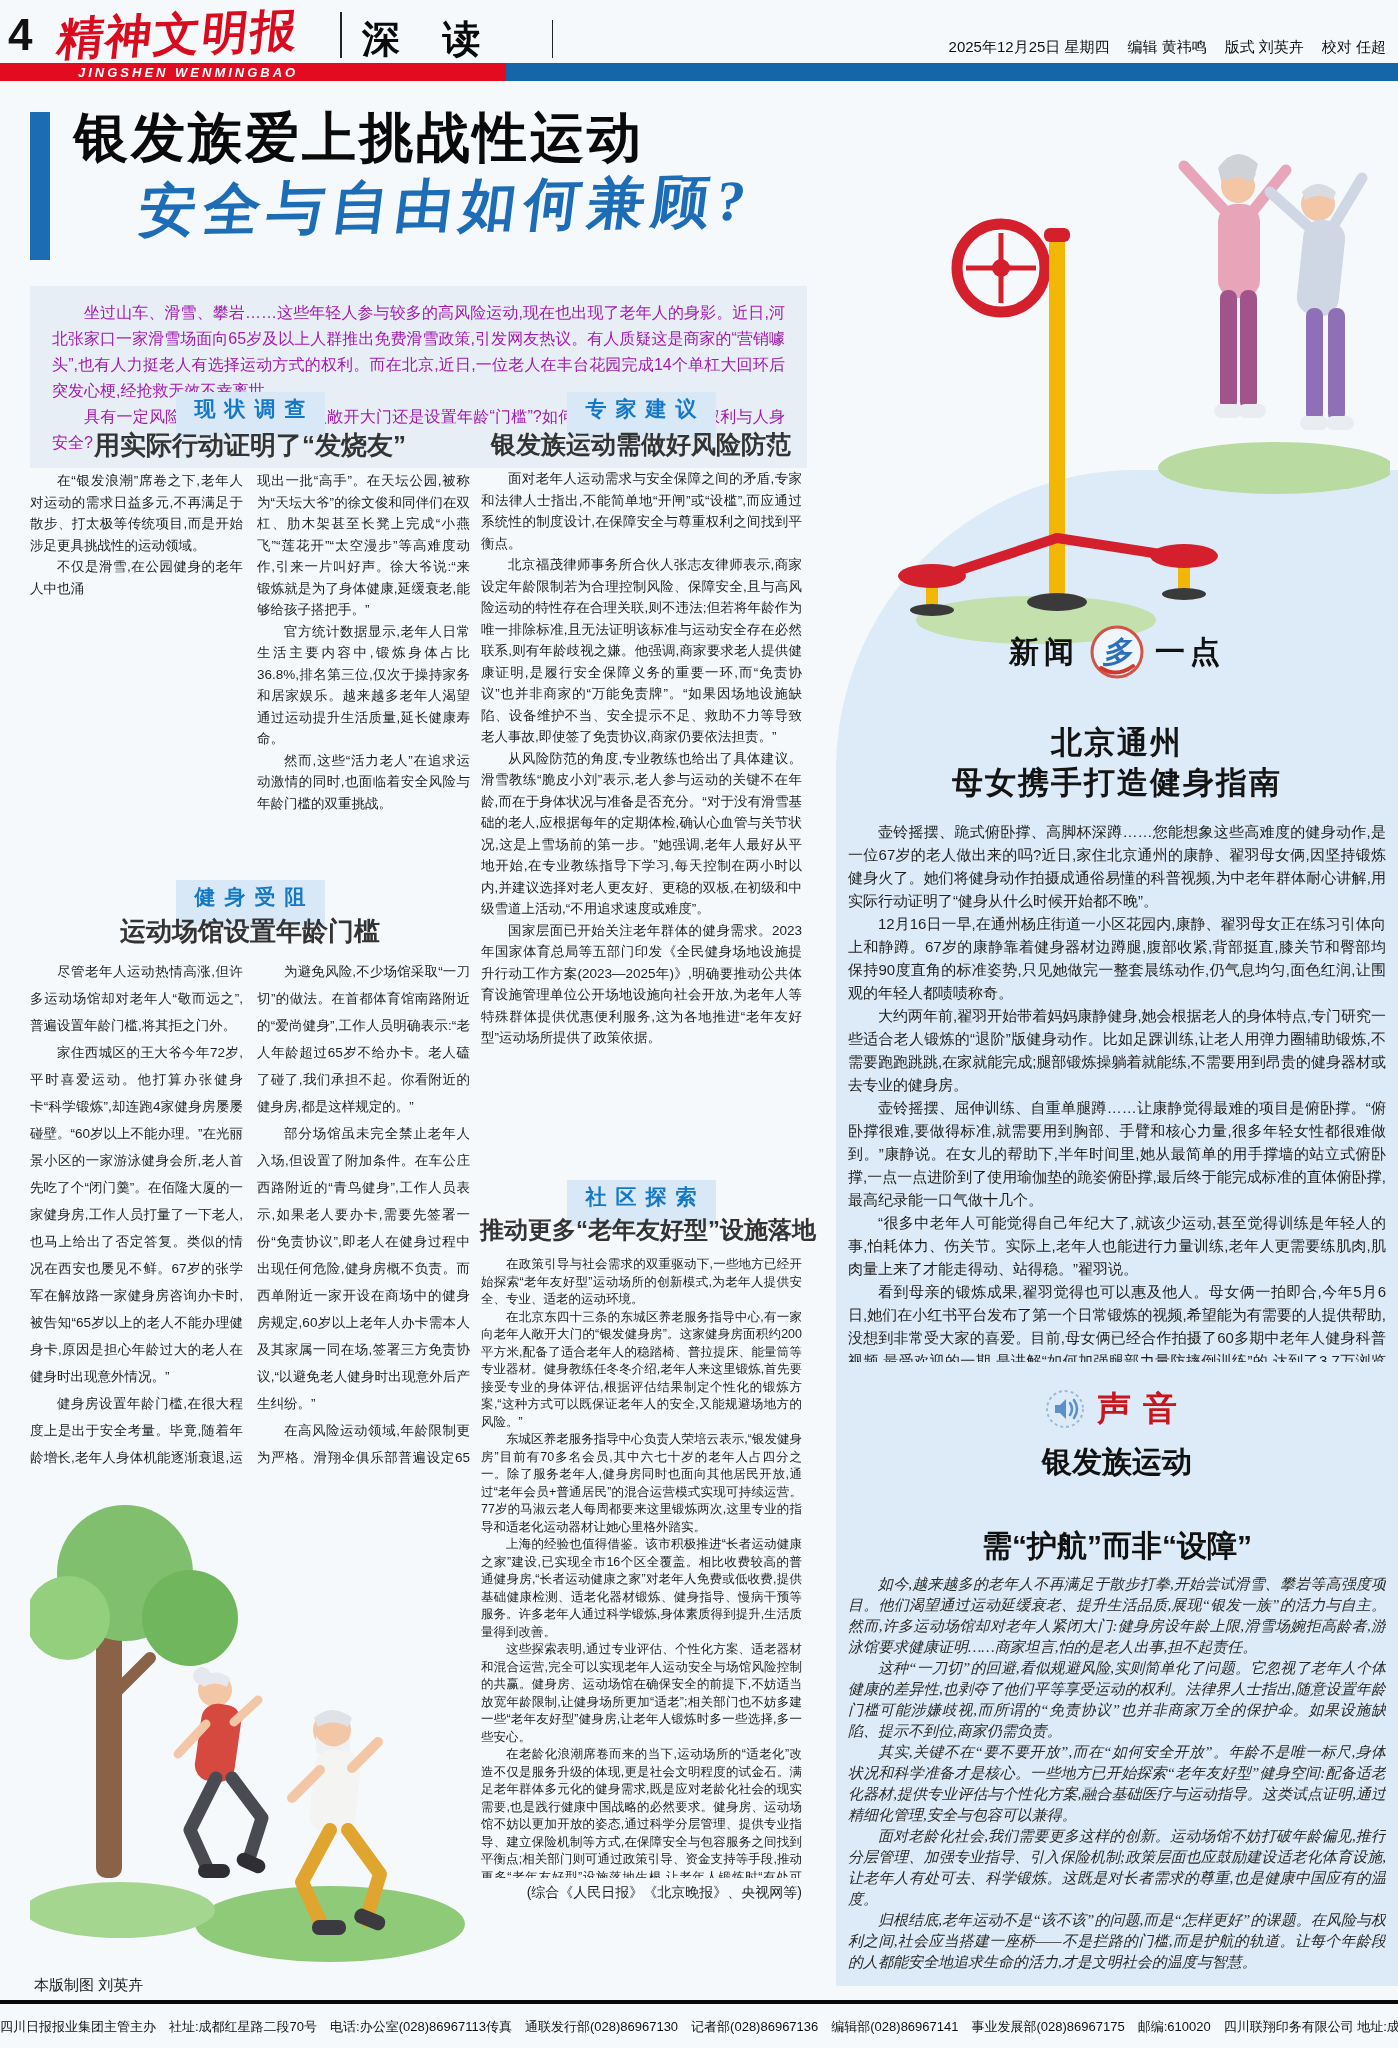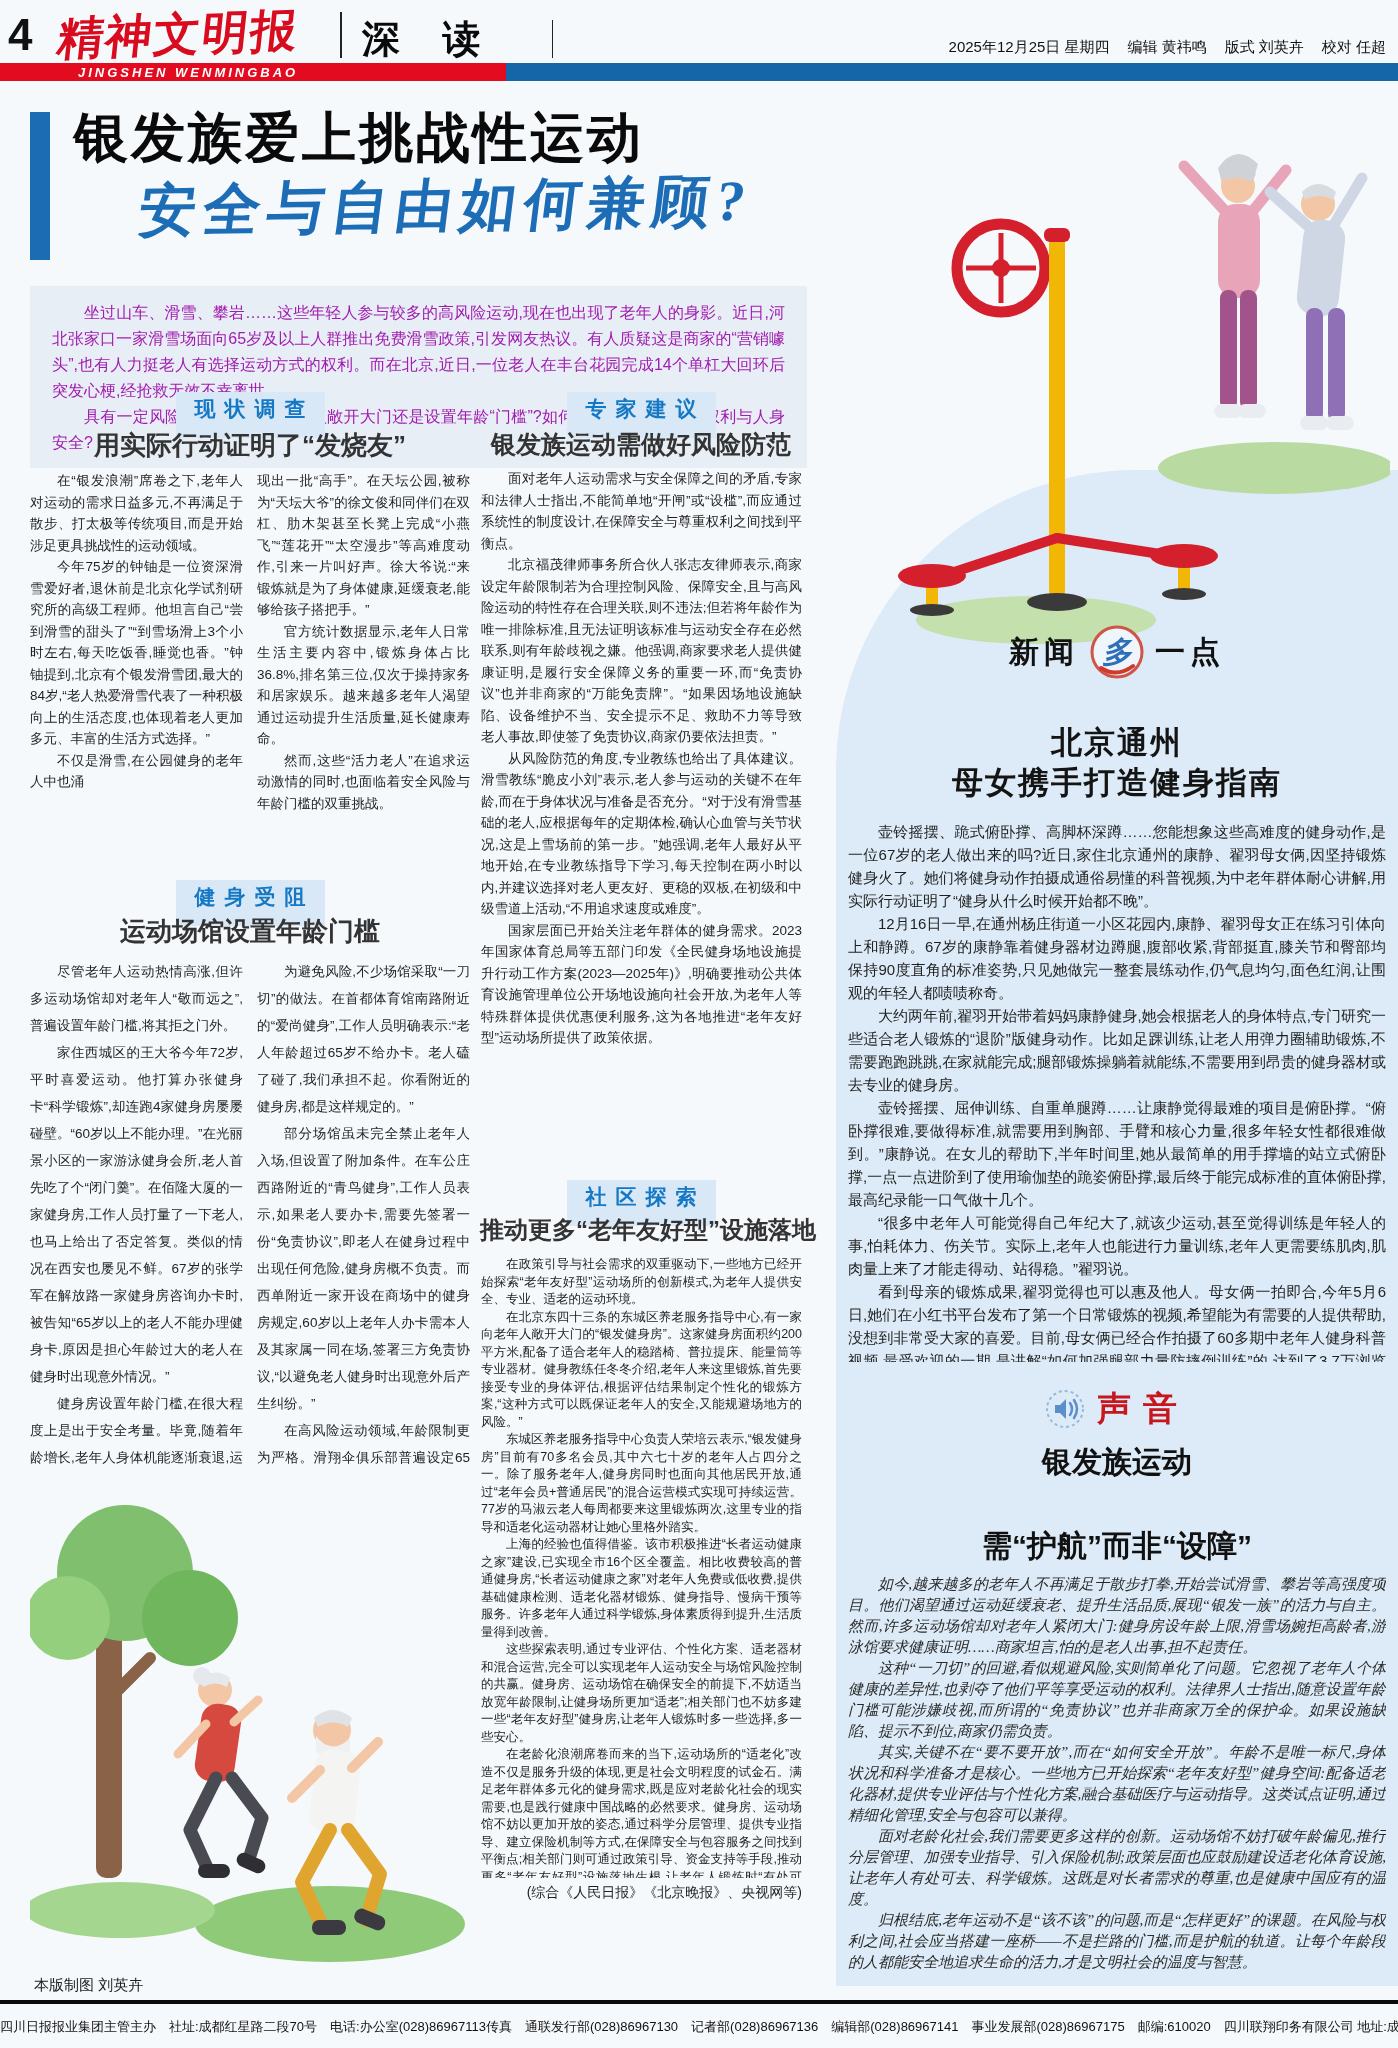--- a/index.html
+++ b/index.html
@@ -130,21 +130,20 @@
     </g>
   </svg>
 
   <div class="abs pillwrap" style="left:30px;top:392px;width:440px;">
     <span class="pill">现状调查</span>
   </div>
   <div class="abs sec-headline" style="left:30px;top:428px;width:440px;">用实际行动证明了“发烧友”</div>
   <div class="abs cols s12" style="left:30px;top:470px;width:440px;height:404px;">
     <div class="c coltext" style="width:213px;height:404px;">
       <p>在“银发浪潮”席卷之下,老年人对运动的需求日益多元,不再满足于散步、打太极等传统项目,而是开始涉足更具挑战性的运动领域。</p>
-      <p>今年75岁的钟铀是一位资深滑雪爱好者,退休前是北京化学试剂研究所的高级工程师。他坦言自己“尝到滑雪的甜头了”“到雪场滑上3个小时左右,每天吃饭香,睡觉也香。”钟铀提到,北京有个银发滑雪团,最大的84岁,“老人热爱滑雪代表了一种积极向上的生活态度,也体现着老人更加多元、丰富的生活方式选择。”</p>
       <p>不仅是滑雪,在公园健身的老年人中也涌</p>
     </div>
     <div class="c coltext" style="width:213px;height:404px;">
       <p style="text-indent:0;">现出一批“高手”。在天坛公园,被称为“天坛大爷”的徐文俊和同伴们在双杠、肋木架甚至长凳上完成“小燕飞”“莲花开”“太空漫步”等高难度动作,引来一片叫好声。徐大爷说:“来锻炼就是为了身体健康,延缓衰老,能够给孩子搭把手。”</p>
       <p>官方统计数据显示,老年人日常生活主要内容中,锻炼身体占比36.8%,排名第三位,仅次于操持家务和居家娱乐。越来越多老年人渴望通过运动提升生活质量,延长健康寿命。</p>
       <p>然而,这些“活力老人”在追求运动激情的同时,也面临着安全风险与年龄门槛的双重挑战。</p>
     </div>
   </div>
 
   <div class="abs pillwrap" style="left:30px;top:880px;width:440px;">

